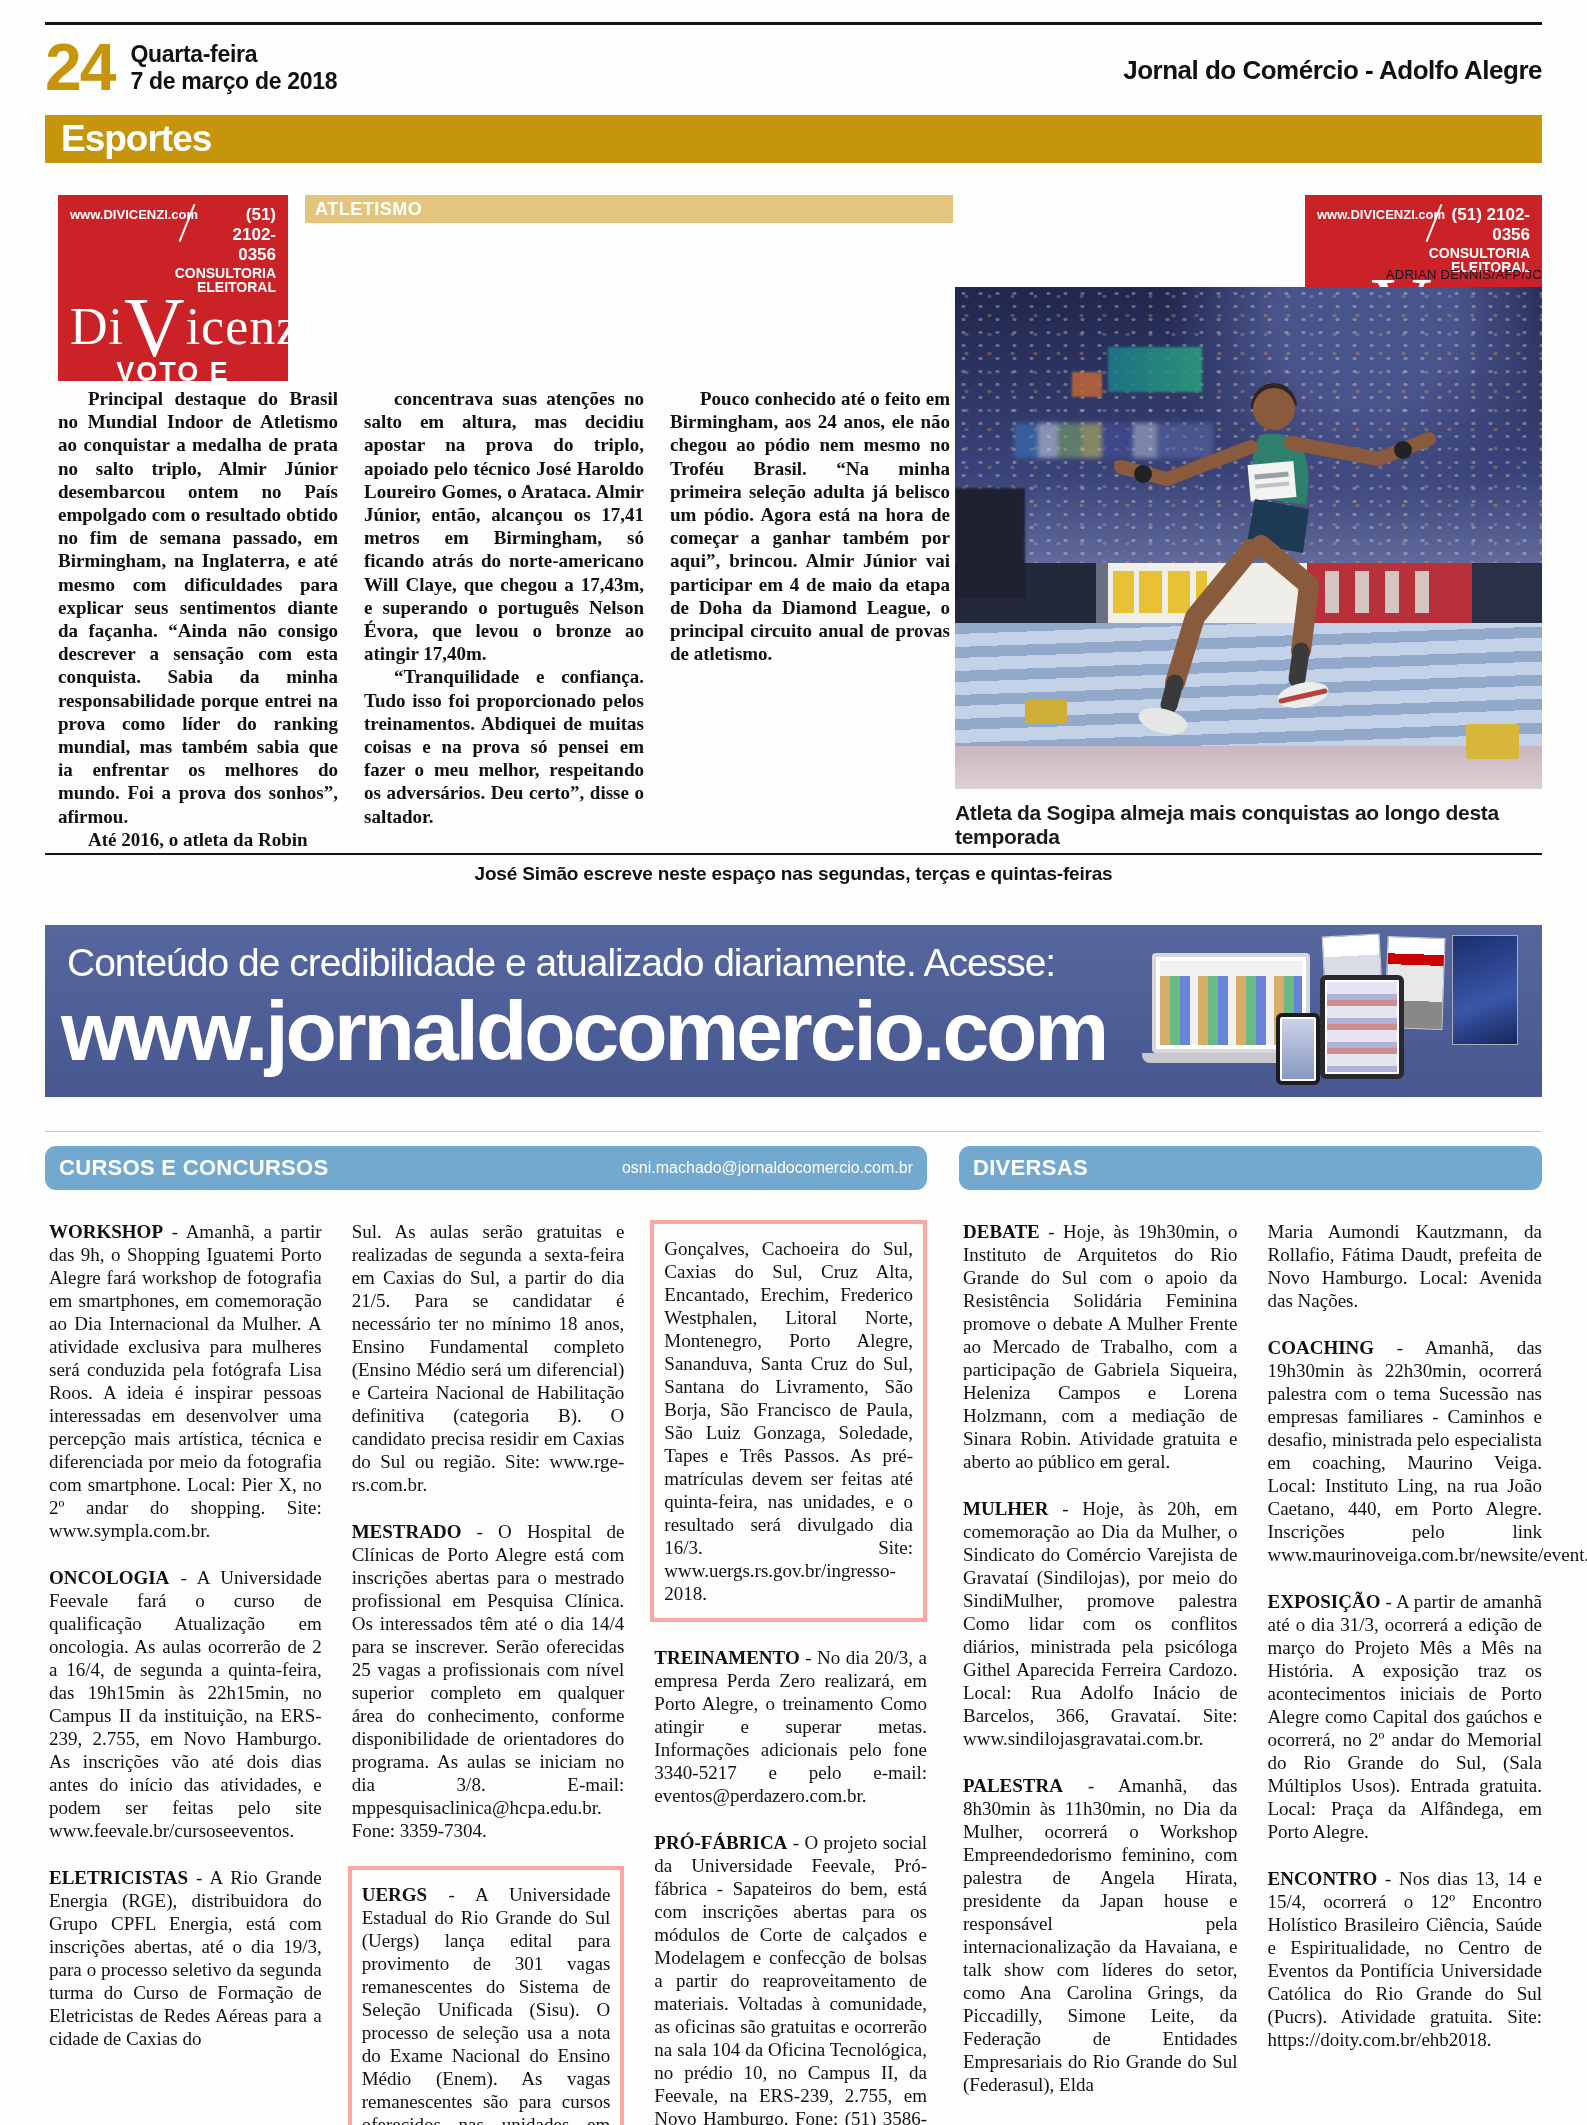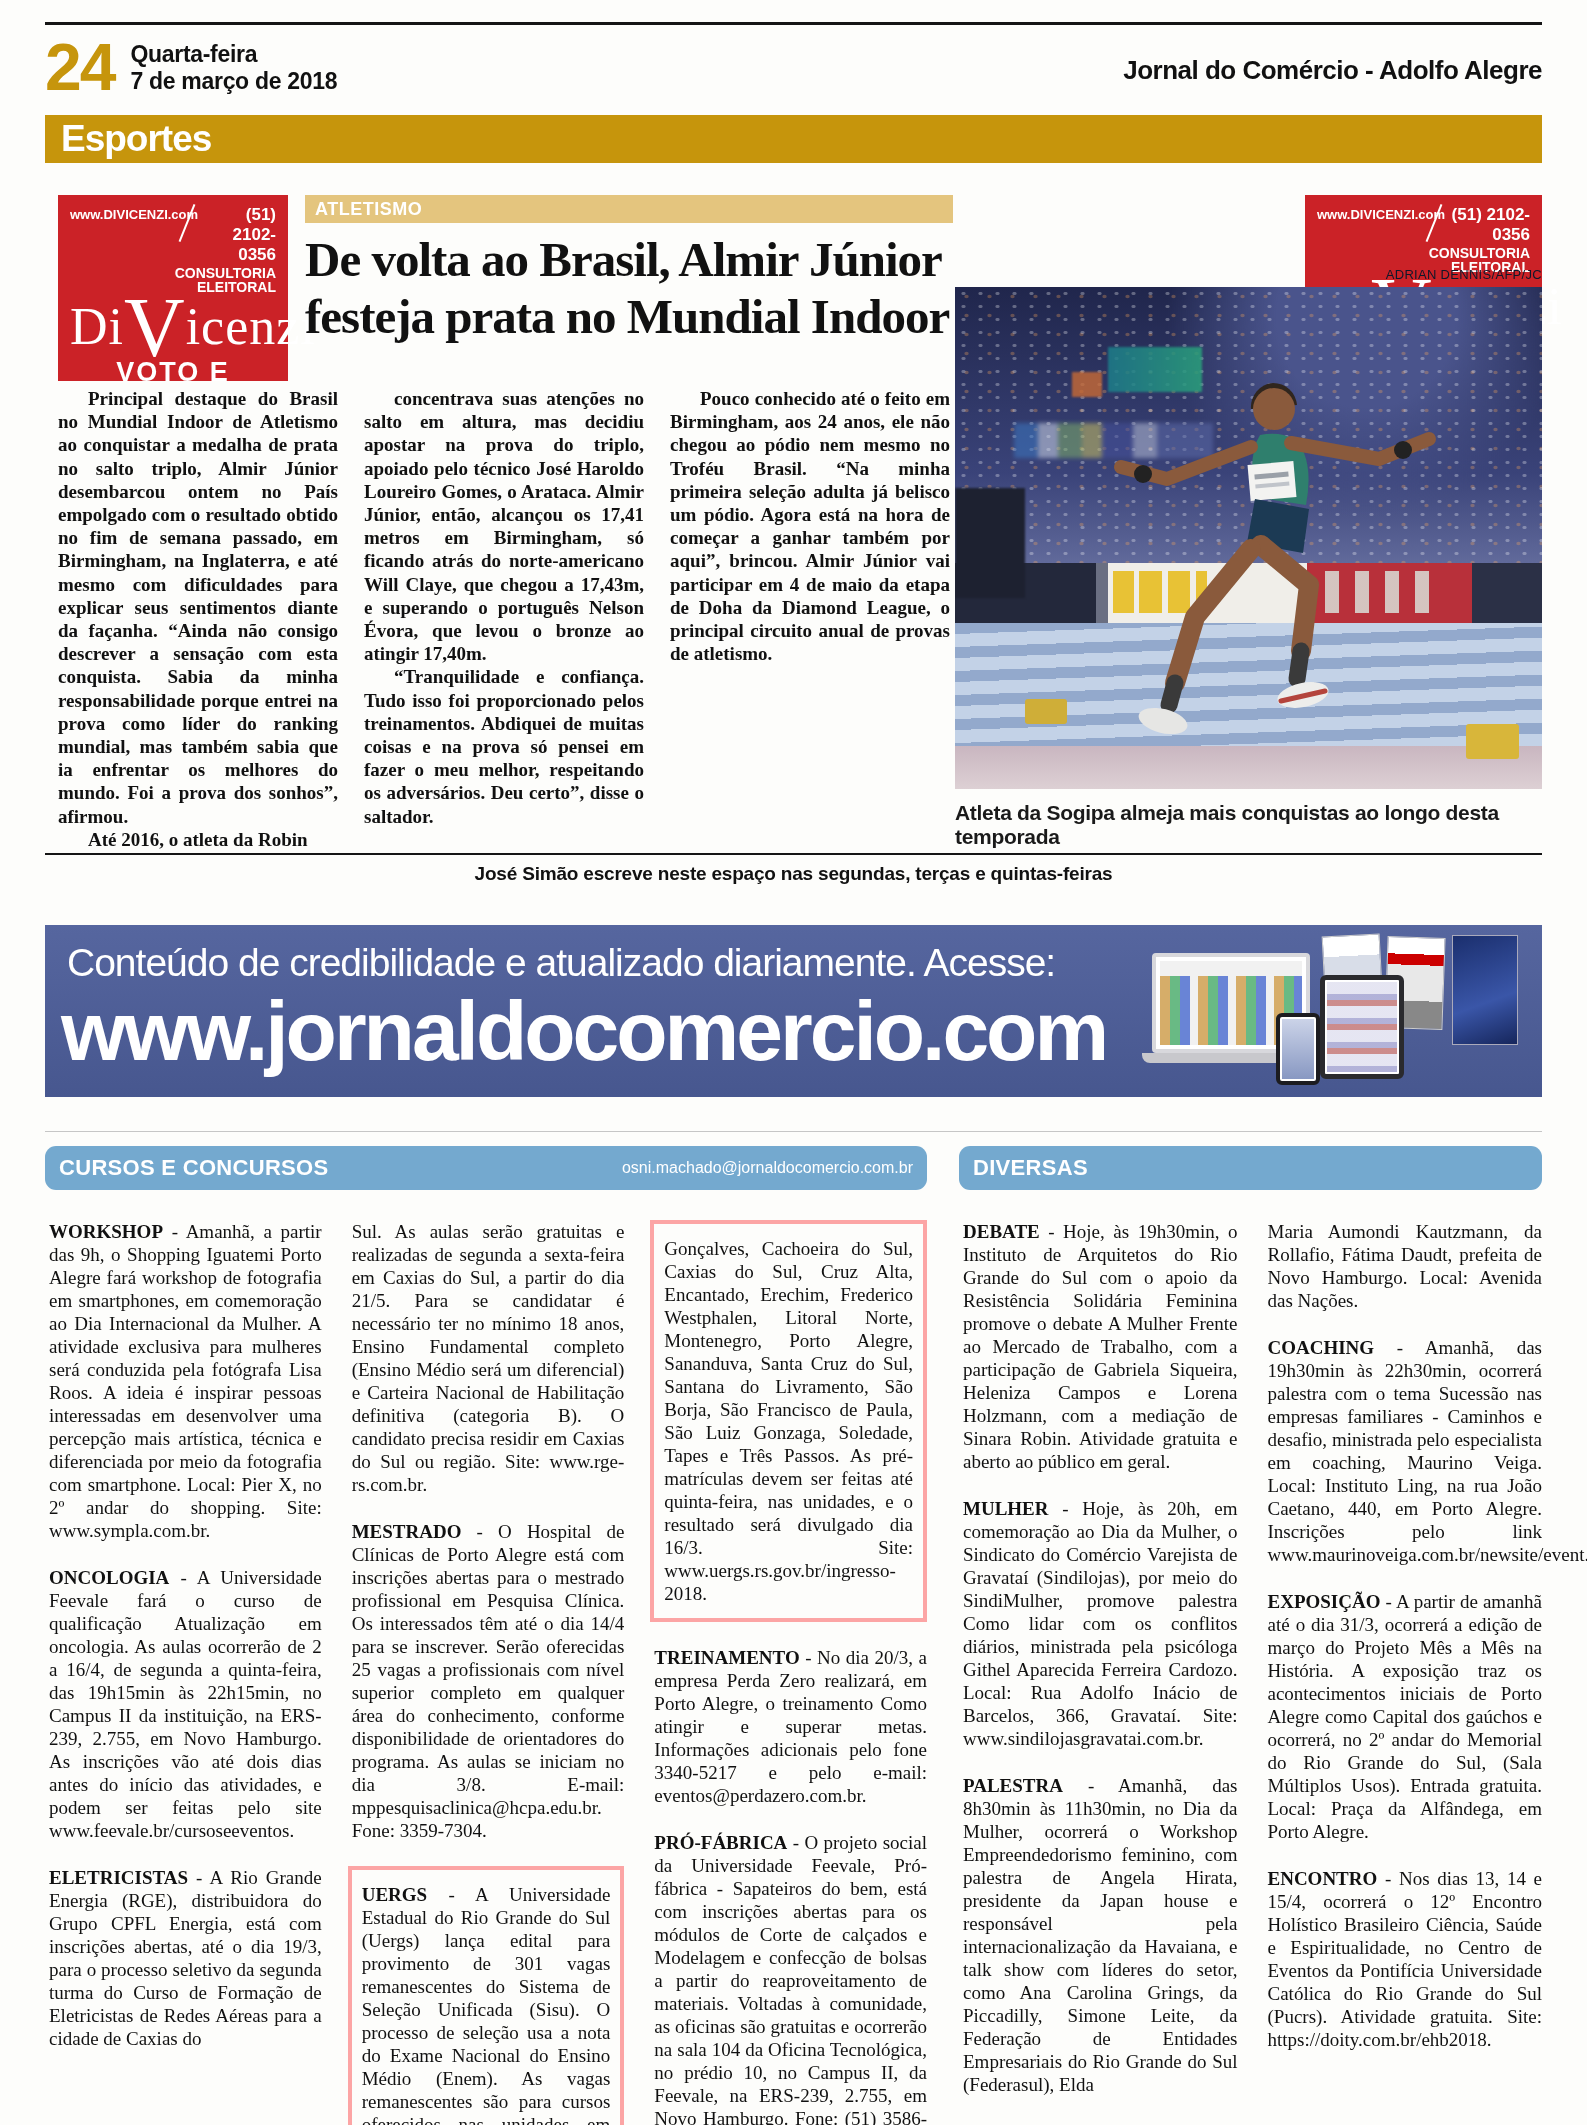--- a/index.html
+++ b/index.html
@@ -141,24 +141,20 @@
           <div>CONSULTORIA</div>
           <div>ELEITORAL</div>
         </div>
         <div class="ad-brand"><span>Di</span><span class="bigv">V</span><span>icenzi</span></div>
         <div class="ad-slogan">VOTO  E  PODER</div>
       </div>
 
       <div class="kicker">
         <span>ATLETISMO</span>
       </div>
-      <div class="headline">
-        <div>De volta ao Brasil, Almir Júnior</div>
-        <div>festeja prata no Mundial Indoor</div>
-      </div>
 
       <div class="credit">ADRIAN DENNIS/AFP/JC</div>
       <div class="photo">
         <div class="ph-crowd"></div>
         <div class="ph-screen1"></div>
         <div class="ph-screen2"></div>
         <div class="ph-flags"></div>
         <div class="ph-boards"></div>
         <div class="ph-board-y"></div>
         <div class="ph-board-r"></div>

